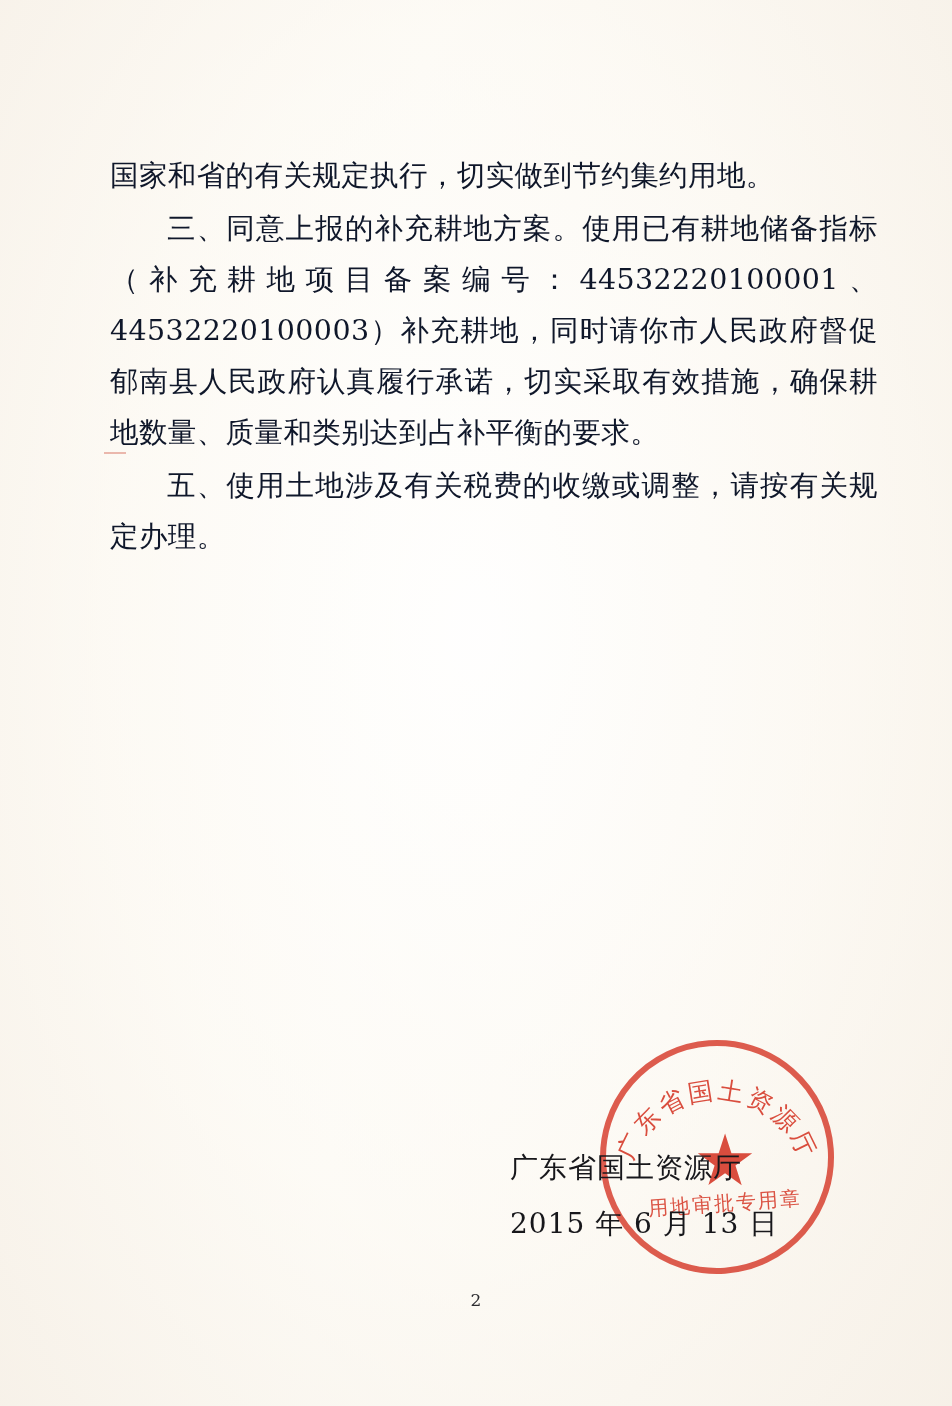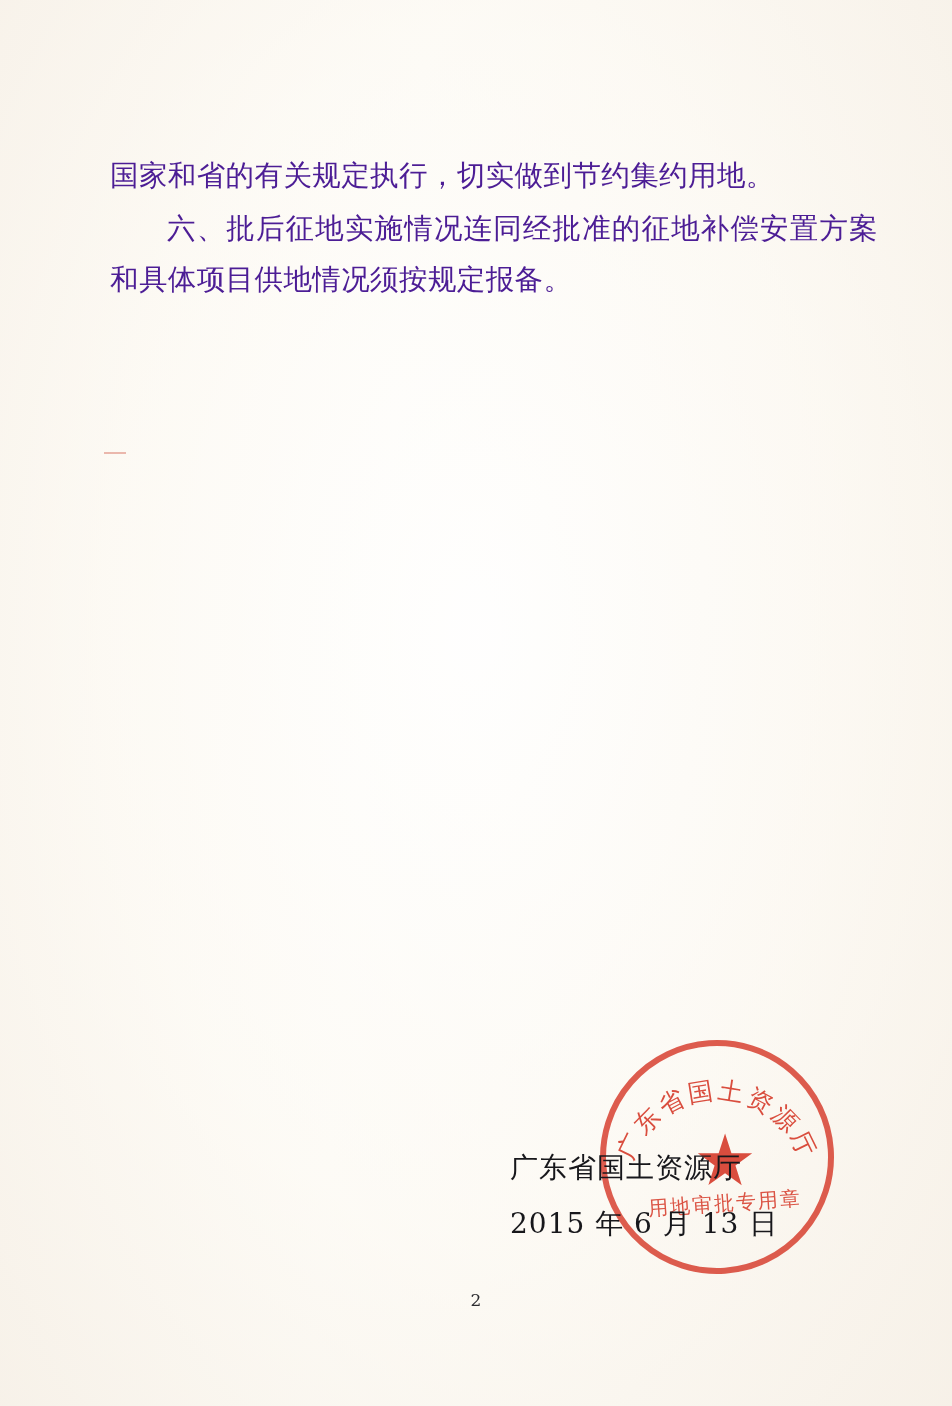--- a/index.html
+++ b/index.html
@@ -24,21 +24,21 @@
   }
   .doc {
     position: absolute;
     left: 110px;
     top: 150px;
     width: 780px;
   }
   .para {
     font-size: 28.5px;
     line-height: 51px;
-    color: #4c1d95;
+    color: #0f172a;
     letter-spacing: 0.4px;
     margin: 0 12px 2px 0;
     text-align: justify;
     text-justify: inter-ideograph;
     font-family: "DejaVu Serif", "Liberation Serif", serif;
   }
   .indent {
     text-indent: 2em;
   }
   .sign-block {
@@ -133,21 +133,22 @@
 </style>
 </head>
 <body>
 
 <div class="paper"></div>
 
 <div class="edge-mark"></div>
 
 <div class="doc">
   <p class="para">国家和省的有关规定执行，切实做到节约集约用地。</p>
-  <p class="para indent">六、批后征地实施情况连同经批准的征地补偿安置方案和具体项目供地情况须按规定报备。</p>
+  <p class="para indent">三、同意上报的补充耕地方案。使用已有耕地储备指标（补充耕地项目备案编号：44532220100001、44532220100003）补充耕地，同时请你市人民政府督促郁南县人民政府认真履行承诺，切实采取有效措施，确保耕地数量、质量和类别达到占补平衡的要求。</p>
+  <p class="para indent">五、使用土地涉及有关税费的收缴或调整，请按有关规定办理。</p>
 </div>
 
 <div class="stamp-wrap">
   <div class="stamp"></div>
   <svg class="stamp-arc" viewBox="0 0 234 234">
     <defs>
       <path id="arcPath" d="M 30 134 A 88 88 0 0 1 204 134" fill="none"></path>
     </defs>
     <text>
       <textPath href="#arcPath" startOffset="50%" text-anchor="middle">广东省国土资源厅</textPath>

